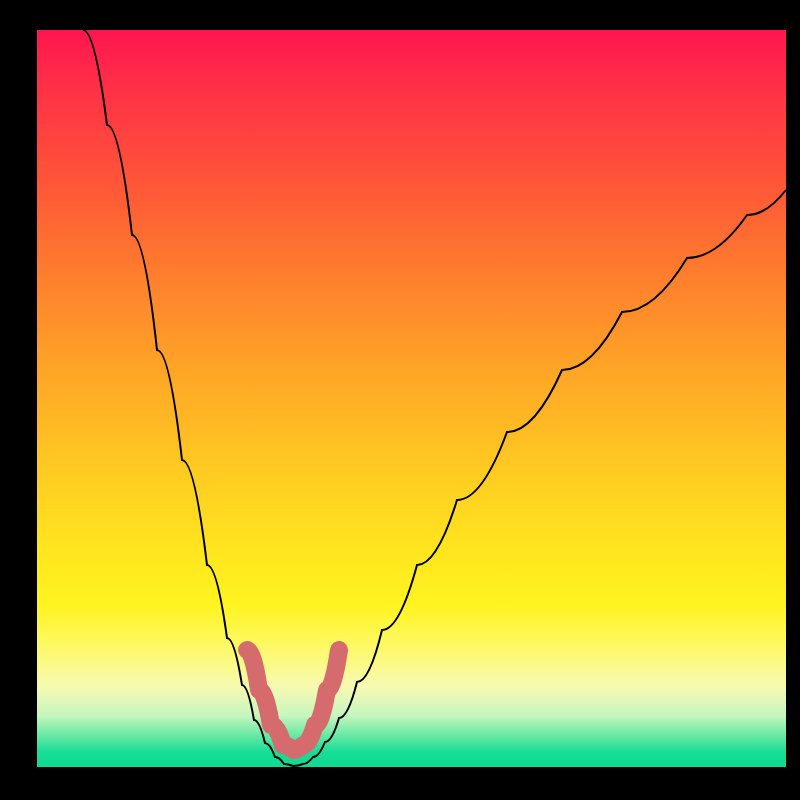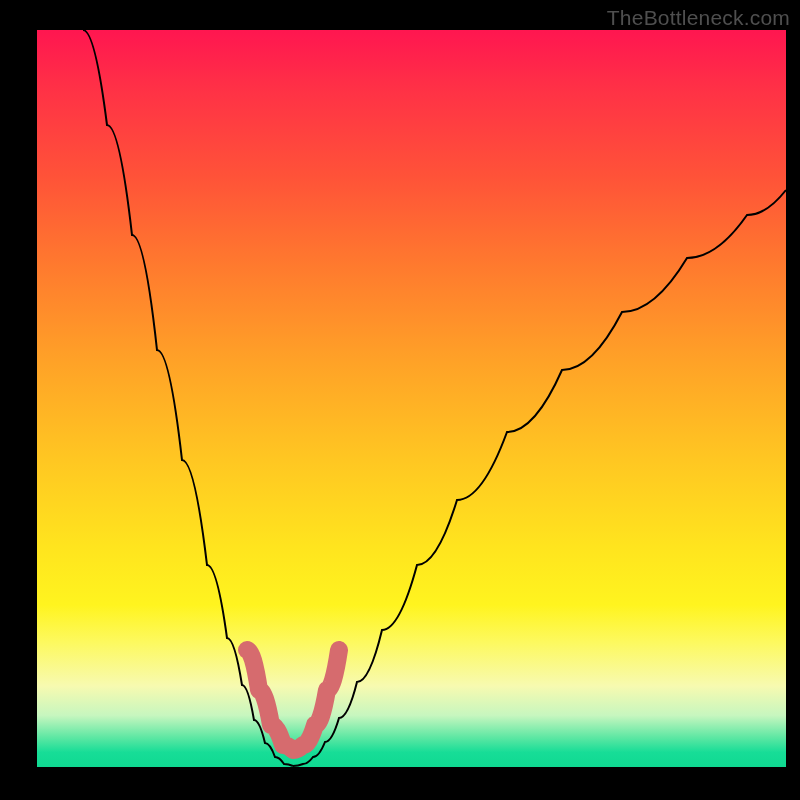--- a/index.html
+++ b/index.html
@@ -61,21 +61,20 @@
     width: 749px;
     height: 737px;
     z-index: 5;
   }
 </style>
 </head>
 <body>
 
 <div class="frame">
 
-  <div class="watermark">TheBottleneck.com</div>
 
   <div class="plot-bg"></div>
 
   <svg class="curves" viewBox="0 0 749 737" preserveAspectRatio="none">
     <path id="series-highlight-band" fill="none" d="M 210 620 Q 216 620 222 660 Q 228 660 234 695 Q 240 695 246 715 Q 251 715 256 720 Q 261 720 266 715 Q 272 715 278 695 Q 284 695 290 660 Q 296 660 302 620" stroke="#d66b6e" stroke-width="18" stroke-linecap="round" stroke-linejoin="round"></path>
     <path id="series-bottleneck-curve-left" fill="none" d="M 46 0 Q 58 0 70 95 Q 82.5 95 95 205 Q 107.5 205 120 320 Q 132.5 320 145 430 Q 157.5 430 170 535 Q 180 535 190 608 Q 197.5 608 205 655 Q 211 655 217 690 Q 222.5 690 228 713 Q 233 713 238 727 Q 242.5 727 247 734 Q 251.5 734 256 736" stroke="#000000" stroke-width="2"></path>
     <path id="series-bottleneck-curve-right" fill="none" d="M 256 736 Q 261 736 266 734 Q 271 734 276 727 Q 282 727 288 712 Q 295 712 302 688 Q 311 688 320 652 Q 332.5 652 345 600 Q 362.5 600 380 535 Q 400 535 420 470 Q 445 470 470 402 Q 497.5 402 525 340 Q 555 340 585 282 Q 617.5 282 650 228 Q 680 228 710 185 Q 729.5 185 749 160" stroke="#000000" stroke-width="2"></path>
   </svg>
 
 </div>

